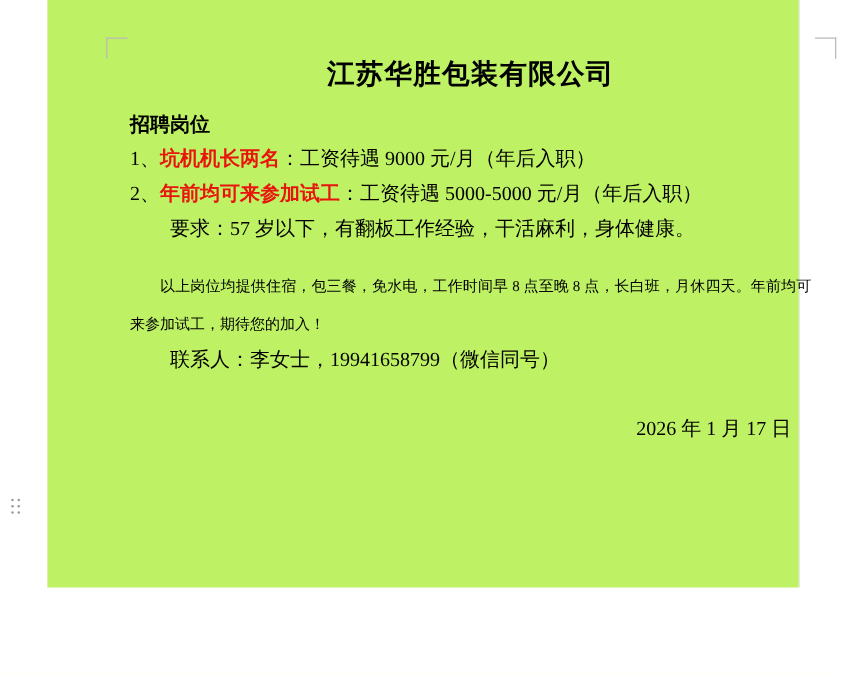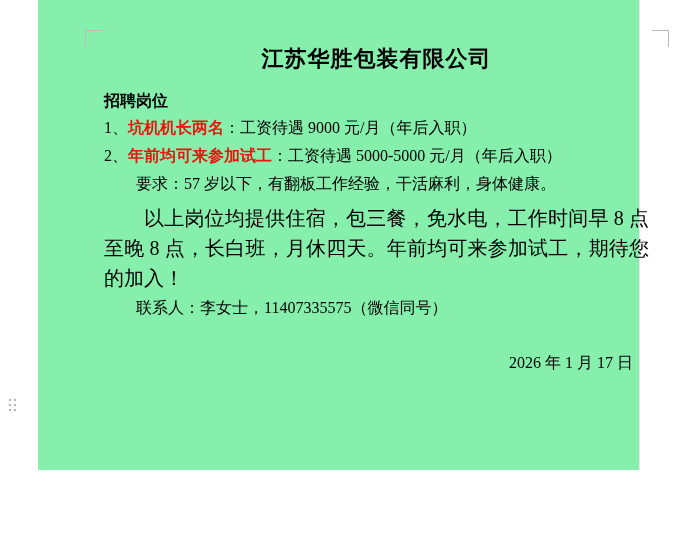--- a/index.html
+++ b/index.html
@@ -15,21 +15,21 @@
     overflow: hidden;
   }
 
   
   #page {
     position: absolute;
     left: 38px;
     top: 0px;
     width: 601px;
     height: 470px;
-    background: #86efac;
+    background: #bef264;
     box-sizing: border-box;
   }
 
   
   .edge-rule {
     position: absolute;
     top: 0;
     width: 1px;
     height: 470px;
     background: #e8e8e8;
@@ -108,22 +108,22 @@
   .job-line .detail { color: #000000; }
 
   .indent-para {
     font-size: 16px;
     line-height: 28px;
     color: #000000;
     text-indent: 2em;
   }
 
   .para-block {
-    margin-top: 5px;
-    font-size: 20px;
+    margin-top: 16px;
+    font-size: 12px;
     line-height: 30px;
     color: #000000;
     text-indent: 2em;
     text-align: justify;
   }
 
   .contact-block {
     margin-top: 30px;
     font-size: 16px;
     line-height: 30px;
@@ -163,21 +163,21 @@
     </div>
 
     <div class="job-line">
       <span class="num">2、</span><span class="role">年前均可来参加试工</span><span class="detail">：工资待遇 5000-5000 元/月（年后入职）</span>
     </div>
 
     <div class="indent-para">要求：57 岁以下，有翻板工作经验，干活麻利，身体健康。</div>
 
     <div class="para-block">以上岗位均提供住宿，包三餐，免水电，工作时间早 8 点至晚 8 点，长白班，月休四天。年前均可来参加试工，期待您的加入！</div>
 
-    <div class="contact-block" style="margin-top:0;">联系人：李女士，11407335575（微信同号）</div>
+    <div class="contact-block" style="margin-top:0;">联系人：李女士，19941658799（微信同号）</div>
 
     <div class="date-line">2026 年 1 月 17 日</div>
   </div>
 </div>
 
 <div class="drag-dots">
   <span></span>
   <span></span>
   <span></span>
   <span></span>

